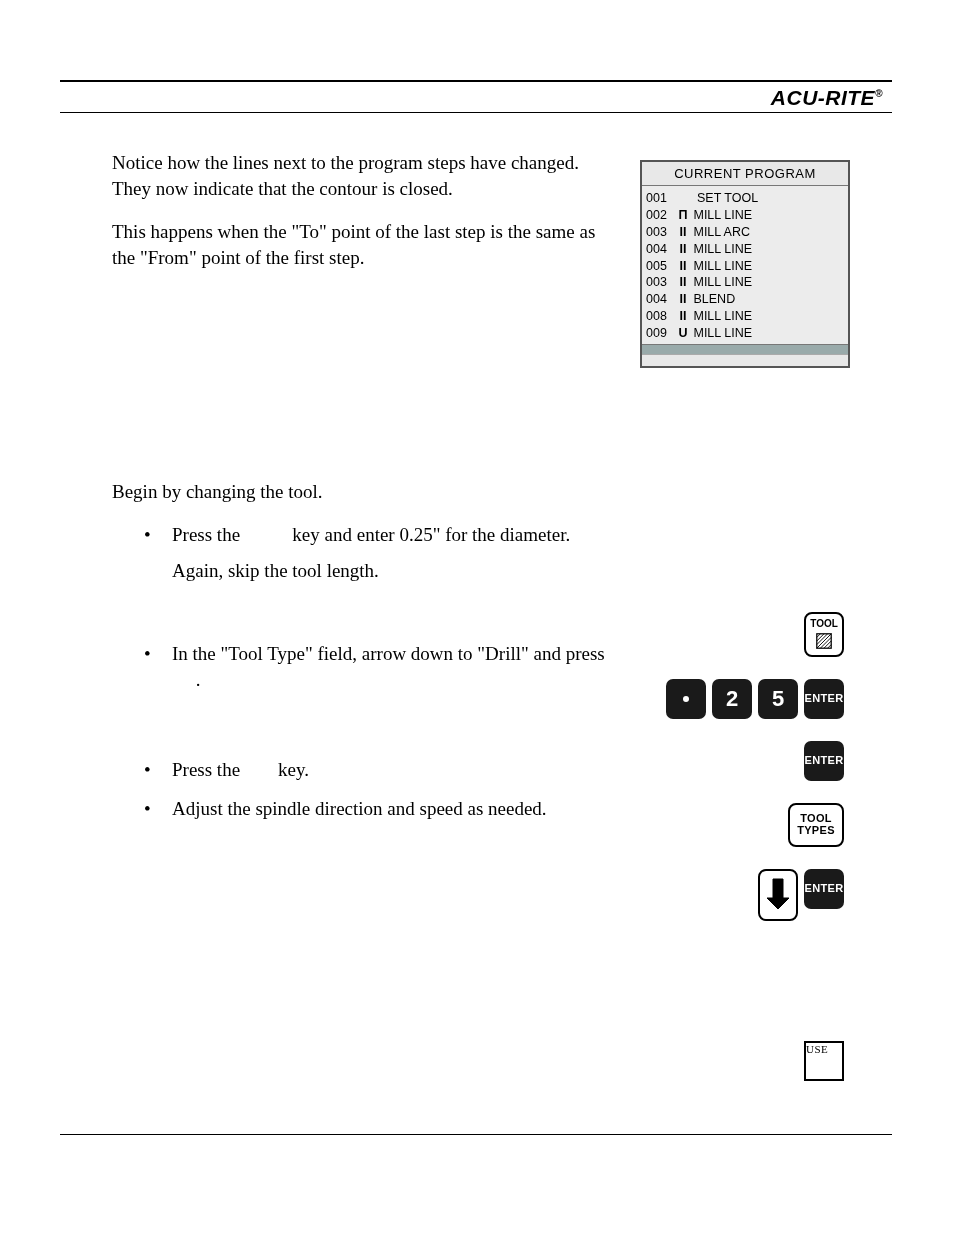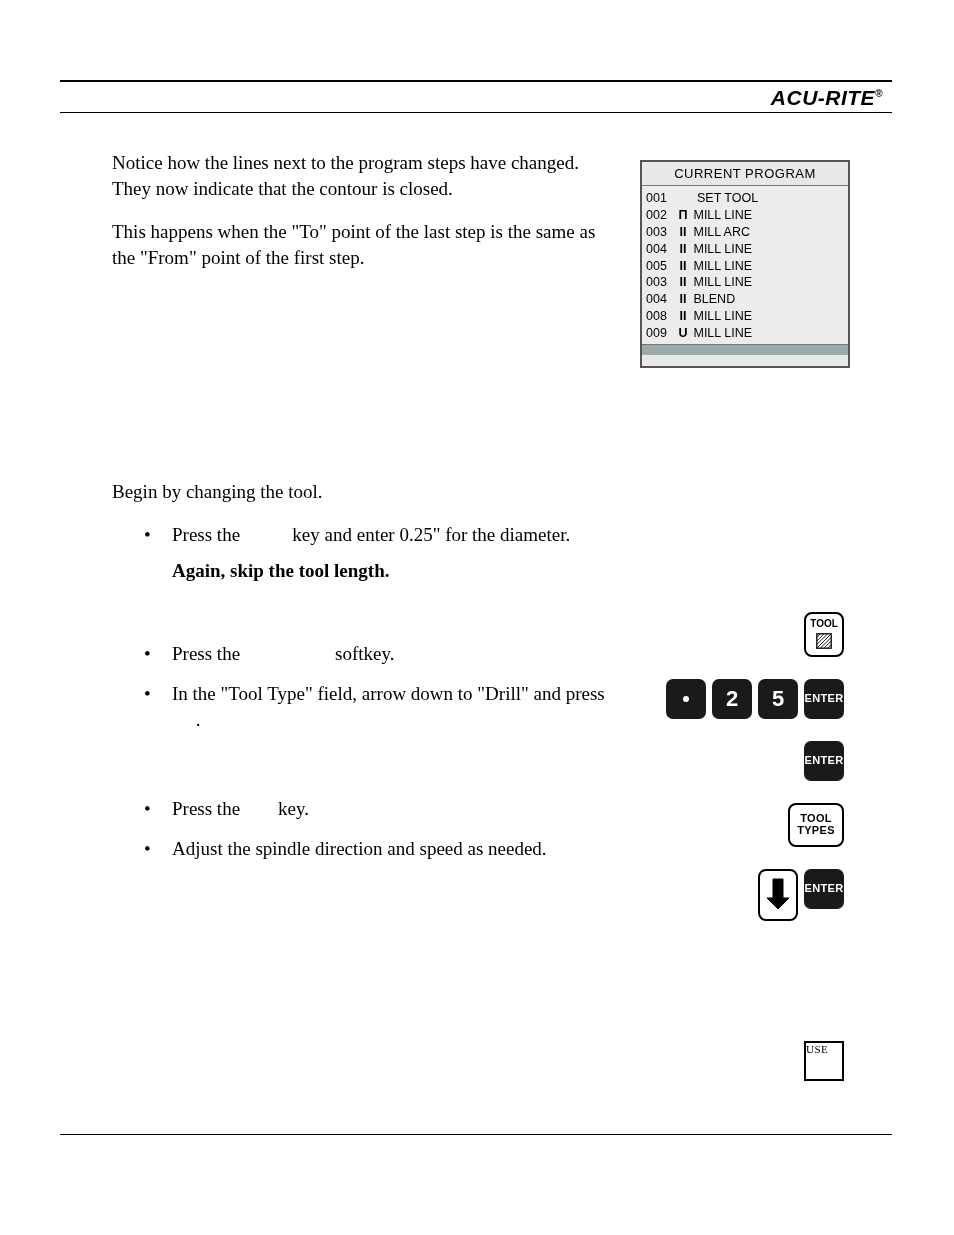--- a/index.html
+++ b/index.html
@@ -11,21 +11,21 @@
   hr.rule-thin { position: absolute; top: 112px; left: 60px; right: 62px; border: none; border-top: 1px solid #000; }
   hr.rule-bottom { position: absolute; bottom: 100px; left: 60px; right: 62px; border: none; border-top: 1px solid #000; }
 
   .content { position: absolute; top: 150px; left: 112px; width: 500px; font-size: 19px; line-height: 1.35; }
   .content p { margin-bottom: 18px; }
   .content .gap { height: 190px; }
   .content ul { list-style: none; padding-left: 60px; }
   .content ul li { position: relative; margin-bottom: 14px; }
   .content ul li::before { content: "•"; position: absolute; left: -28px; top: 0; font-size: 19px; }
   .content ul li.nobullet::before { content: ""; }
-  .content ul li.nobullet { margin-top: -4px; margin-bottom: 24px; font-weight: bold; }
+  .content ul li.nobullet { margin-top: -4px; margin-bottom: 24px; }
   .content .spacer-sm { height: 34px; }
   .content .spacer-md { height: 50px; }
 
   
   .panel { position: absolute; top: 160px; right: 104px; width: 210px; border: 2px solid #555; background: #eee; font-family: Arial, Helvetica, sans-serif; }
   .panel-title { text-align: center; font-size: 13px; letter-spacing: 0.5px; padding: 4px 0; border-bottom: 1px solid #777; background: #e8e8e8; font-weight: 500; }
   .panel-body { padding: 4px 6px 2px 4px; font-size: 12.5px; line-height: 1.35; background: #ececec; min-height: 152px; }
   .panel-row { white-space: nowrap; }
   .panel-row .num { display: inline-block; width: 30px; }
   .panel-row .sym { display: inline-block; width: 14px; font-weight: 700; text-align: center; }
@@ -69,25 +69,20 @@
         <span>Press the</span>
         &nbsp;&nbsp;&nbsp;&nbsp;&nbsp;&nbsp;&nbsp;&nbsp;&nbsp;
         <span>key and enter 0.25" for the diameter.</span>
       </li>
       <li class="nobullet">
         <span>Again, skip the tool length.</span>
       </li>
     </ul>
     <div class="spacer-sm"></div>
     <ul>
-      <li>
-        <span>Press the</span>
-        &nbsp;&nbsp;&nbsp;&nbsp;&nbsp;&nbsp;&nbsp;&nbsp;&nbsp;&nbsp;&nbsp;&nbsp;&nbsp;&nbsp;&nbsp;&nbsp;&nbsp;&nbsp;
-        <span>softkey.</span>
-      </li>
       <li>
         <span>In the "Tool Type" field, arrow down to "Drill" and press</span>
         <br>&nbsp;&nbsp;&nbsp;&nbsp;&nbsp;<span>.</span>
       </li>
     </ul>
     <div class="spacer-md"></div>
     <ul>
       <li>
         <span>Press the</span>
         &nbsp;&nbsp;&nbsp;&nbsp;&nbsp;&nbsp;

